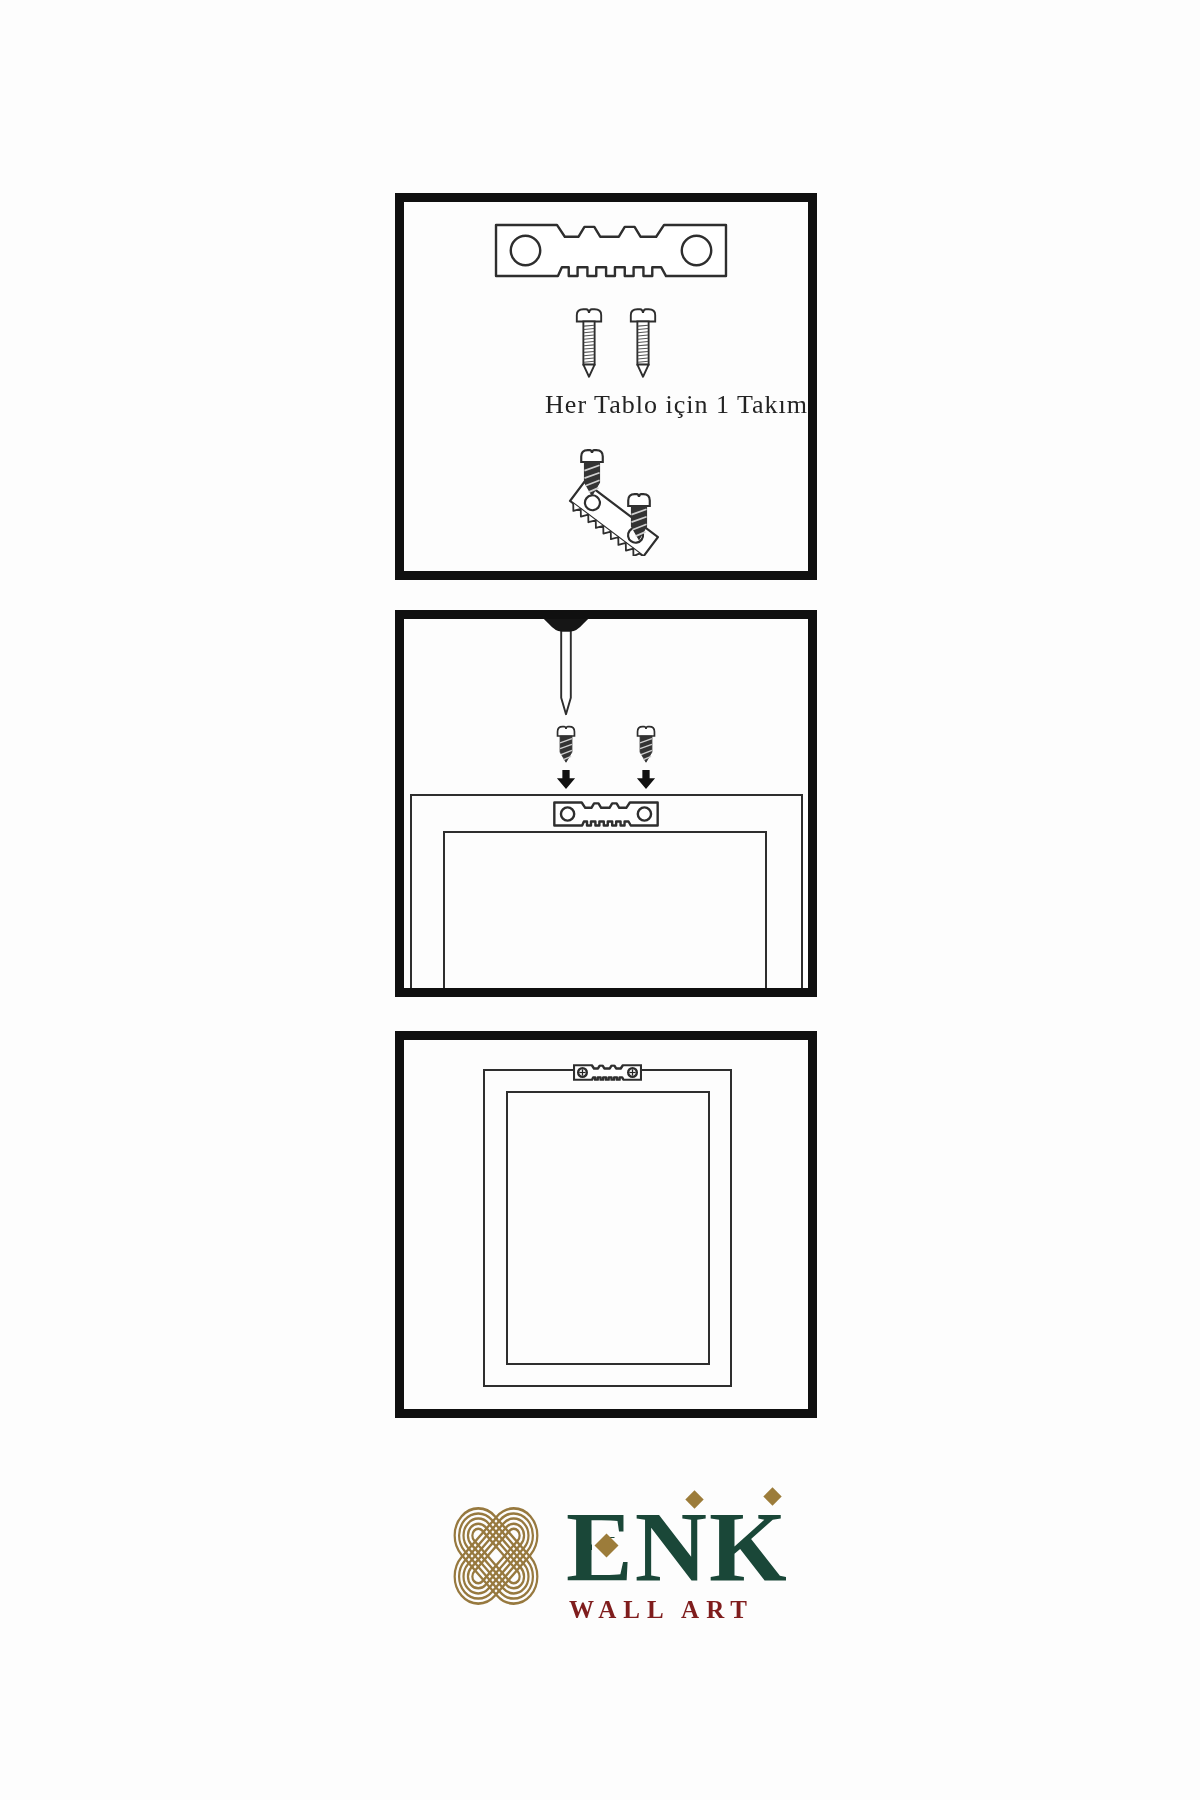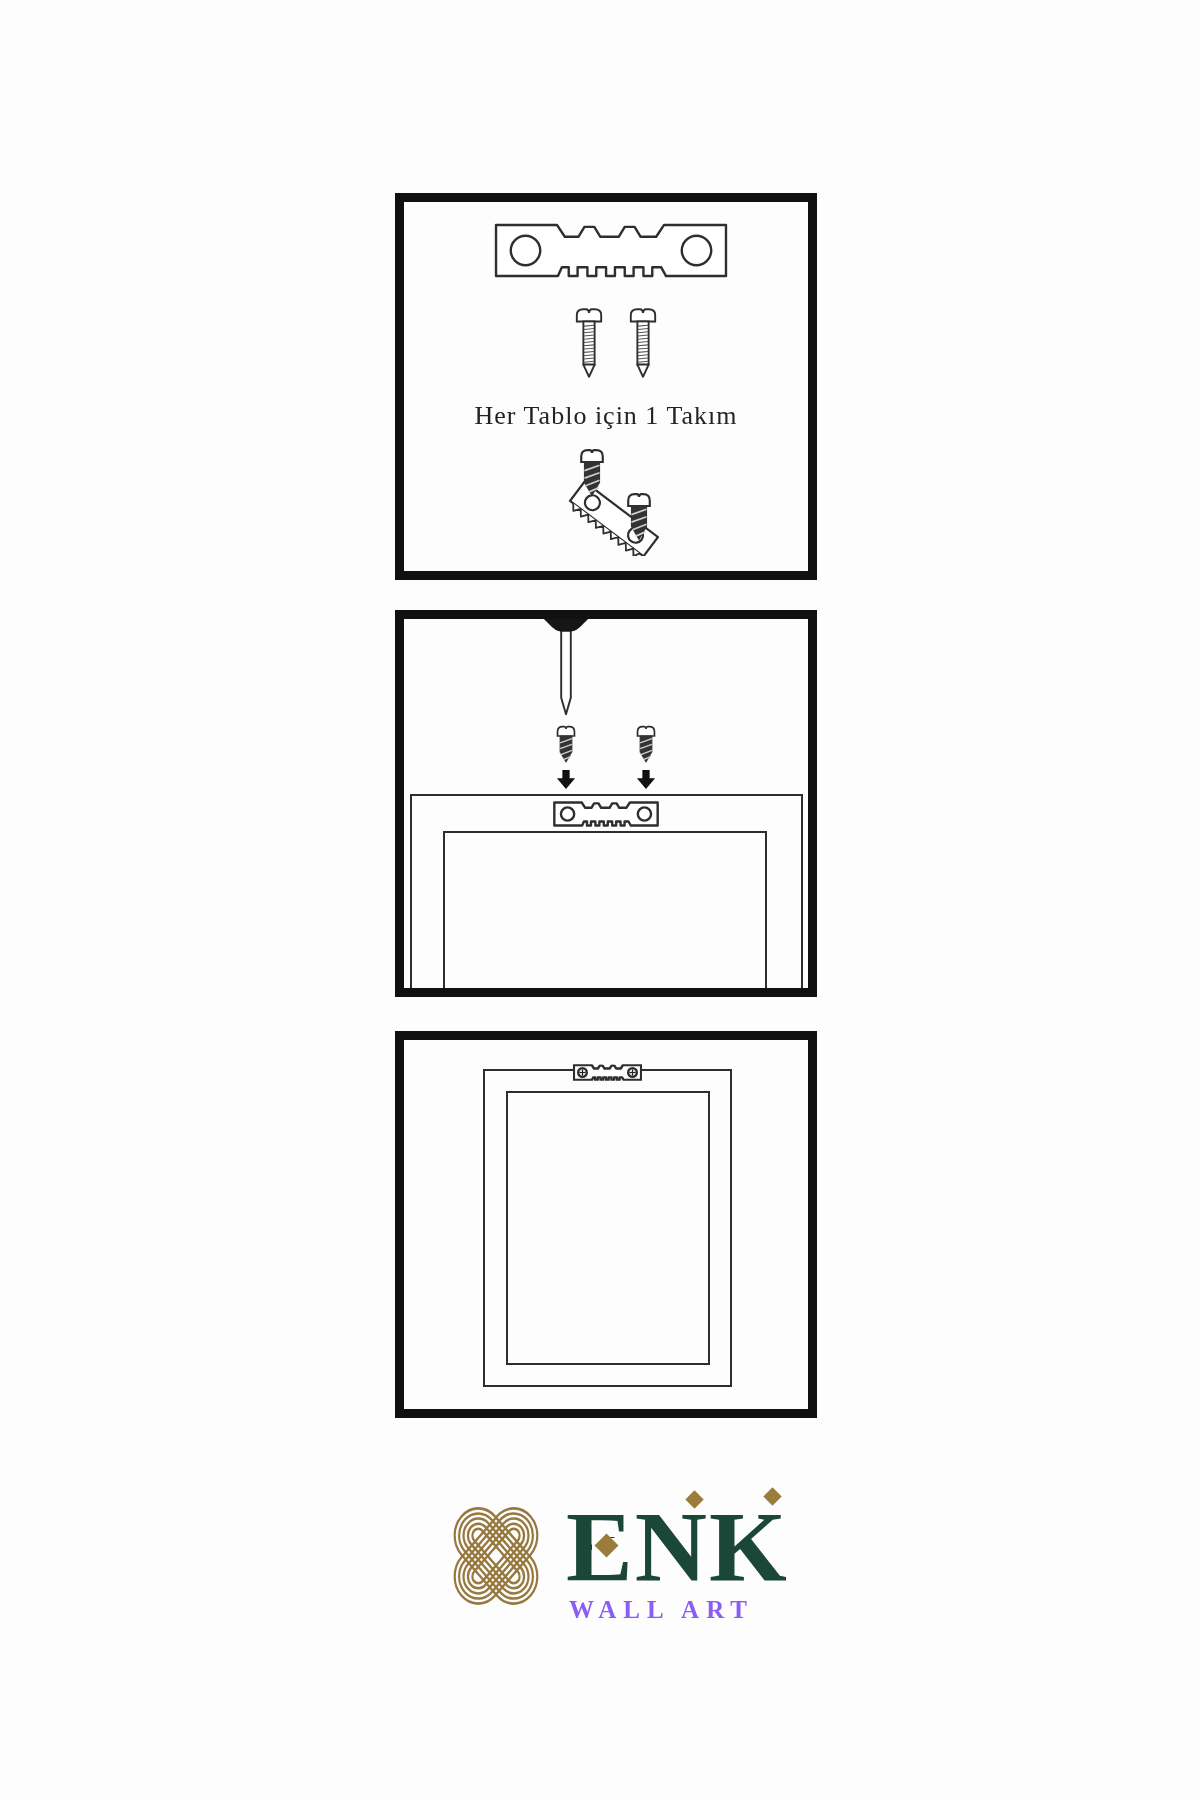--- a/index.html
+++ b/index.html
@@ -11,21 +11,21 @@
   #p1{top:193px;}
   #p2{top:610px;}
   #p3{top:1031px;}
 
   .abs{position:absolute;}
 
   
   .hanger1{left:88px;top:20px;width:238px;height:57px;}
   .screwL1{left:170px;top:103px;width:30px;height:76px;}
   .screwL2{left:224px;top:103px;width:30px;height:76px;}
-  .caption{left:0;top:199px;width:404px;text-align:center;font-size:26px;letter-spacing:1px;
+  .caption{left:0;top:188px;width:404px;text-align:right;font-size:26px;letter-spacing:1px;
            color:#232323;font-weight:400;}
   .assembly{left:162px;top:244px;width:110px;height:110px;}
 
   
   .nail{left:138px;top:0px;width:48px;height:100px;}
   .screwD1{left:150px;top:106px;width:24px;height:44px;}
   .screwD2{left:230px;top:106px;width:24px;height:44px;}
   .arrow1{left:151px;top:151px;width:22px;height:20px;}
   .arrow2{left:231px;top:151px;width:22px;height:20px;}
   .frame-outer2{left:6px;top:175px;width:389px;height:260px;border:2px solid #2e2e2e;background:#fdfdfd;}
@@ -40,21 +40,21 @@
   
   .knot{left:437px;top:1488px;width:118px;height:136px;}
   .brand{left:566px;top:1497px;font-size:100px;line-height:1;font-weight:700;color:#1a4738;
          letter-spacing:2px;white-space:nowrap;}
   .brand .glyph{position:relative;display:inline-block;}
   .e-mask{position:absolute;left:38%;top:41%;width:68%;height:21%;background:#fdfdfd;}
   .diamond{position:absolute;background:#9c7c3a;transform:rotate(45deg);}
   .d-e{width:17px;height:17px;left:46%;top:40%;}
   .d-n{width:13px;height:13px;right:8px;top:-4px;}
   .d-k{width:13px;height:13px;right:10px;top:-7px;}
-  .subtitle{left:569px;top:1596px;font-size:25px;font-weight:700;color:#8b5cf6;
+  .subtitle{left:569px;top:1596px;font-size:25px;font-weight:700;color:#7f1d1d;
             letter-spacing:7px;white-space:nowrap;}
 </style>
 </head>
 <body>
 
 <svg width="0" height="0" style="position:absolute" aria-hidden="true">
   <defs>
     <symbol id="sawtooth" viewBox="0 0 240 58">
       <path d="M3,3 H65 L73,15 H87 L93,5 H103 L109,15 H128 L134,5 H144 L150,15 H166 L174,3 H237 V55 H176 L171,46 H162 V55 H153 V46 H143 V55 H134 V46 H124 V55 H115 V46 H105 V55 H96 V46 H86 V55 H77 V46 H70 L66,55 H3 Z" fill="#ffffff" stroke="#2e2e2e" stroke-width="2.4" vector-effect="non-scaling-stroke" stroke-linejoin="round"></path>
       <circle cx="33" cy="29" r="15" fill="#ffffff" stroke="#2e2e2e" stroke-width="2.4" vector-effect="non-scaling-stroke"></circle>

